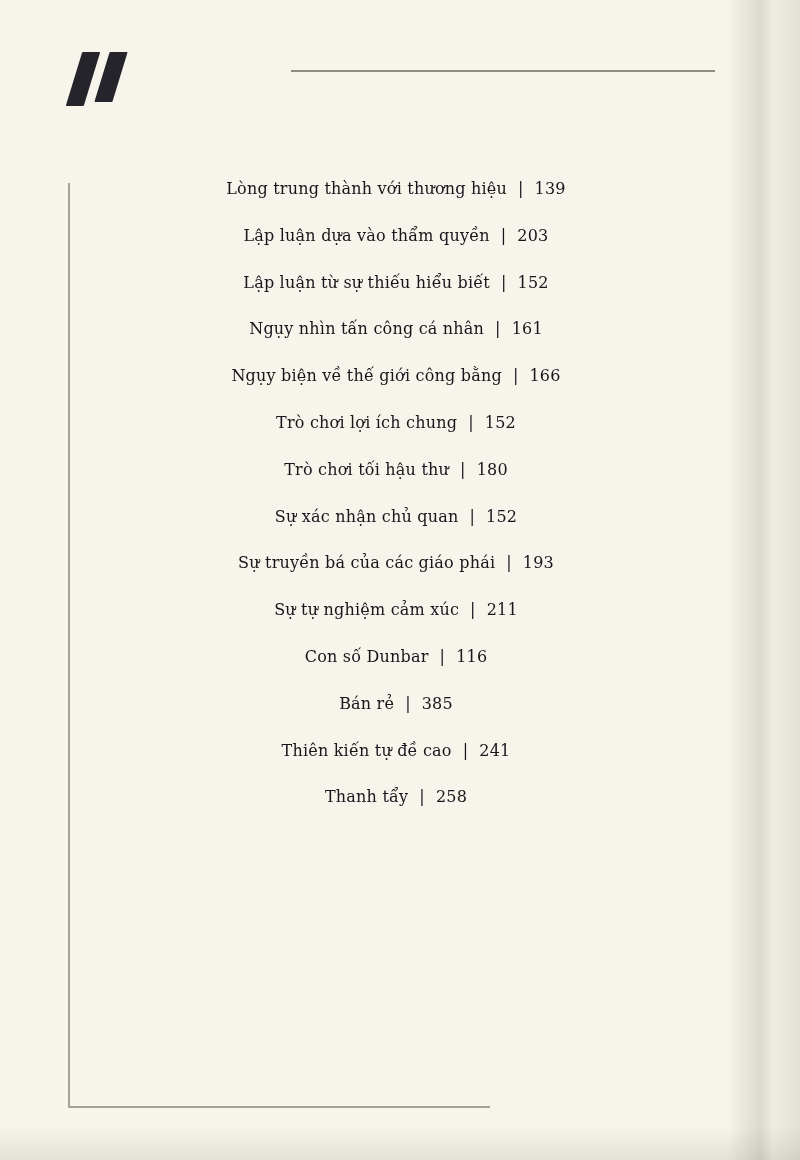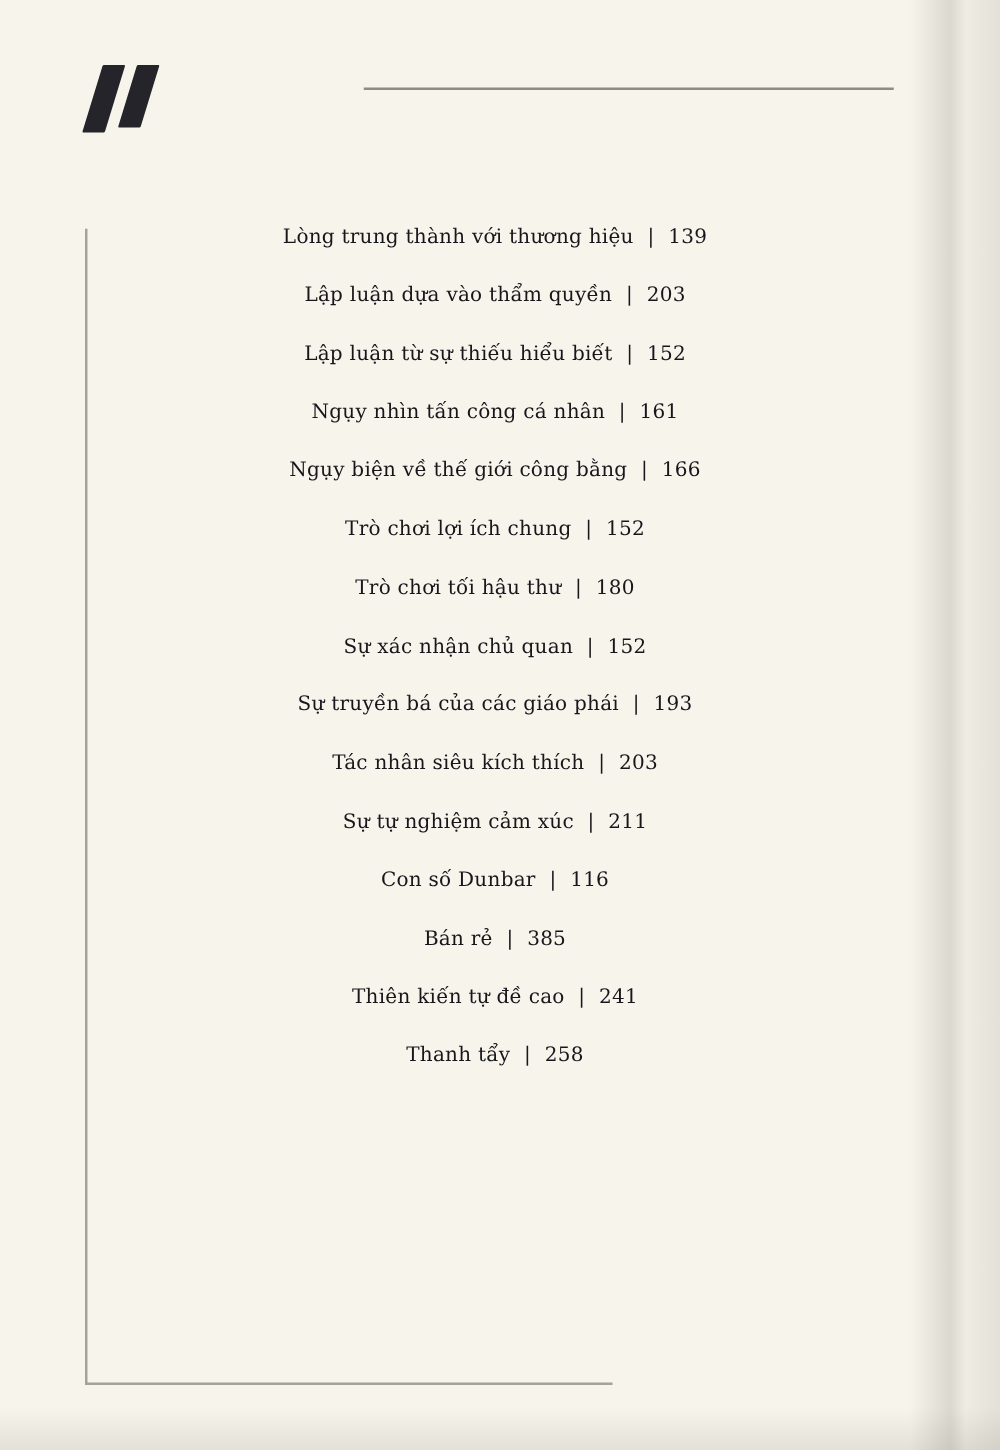--- a/index.html
+++ b/index.html
@@ -132,23 +132,20 @@
     <div class="toc-row">
       <span>Trò chơi tối hậu thư</span><span class="sep">|</span><span>180</span>
     </div>
     <div class="toc-row">
       <span>Sự xác nhận chủ quan</span><span class="sep">|</span><span>152</span>
     </div>
     <div class="toc-row">
       <span>Sự truyền bá của các giáo phái</span><span class="sep">|</span><span>193</span>
     </div>
     <div class="toc-row">
-      <span>Tác nhân siêu kích thích</span><span class="sep">|</span><span>203</span>
-    </div>
-    <div class="toc-row">
       <span>Sự tự nghiệm cảm xúc</span><span class="sep">|</span><span>211</span>
     </div>
     <div class="toc-row">
       <span>Con số Dunbar</span><span class="sep">|</span><span>116</span>
     </div>
     <div class="toc-row">
       <span>Bán rẻ</span><span class="sep">|</span><span>385</span>
     </div>
     <div class="toc-row">
       <span>Thiên kiến tự đề cao</span><span class="sep">|</span><span>241</span>

